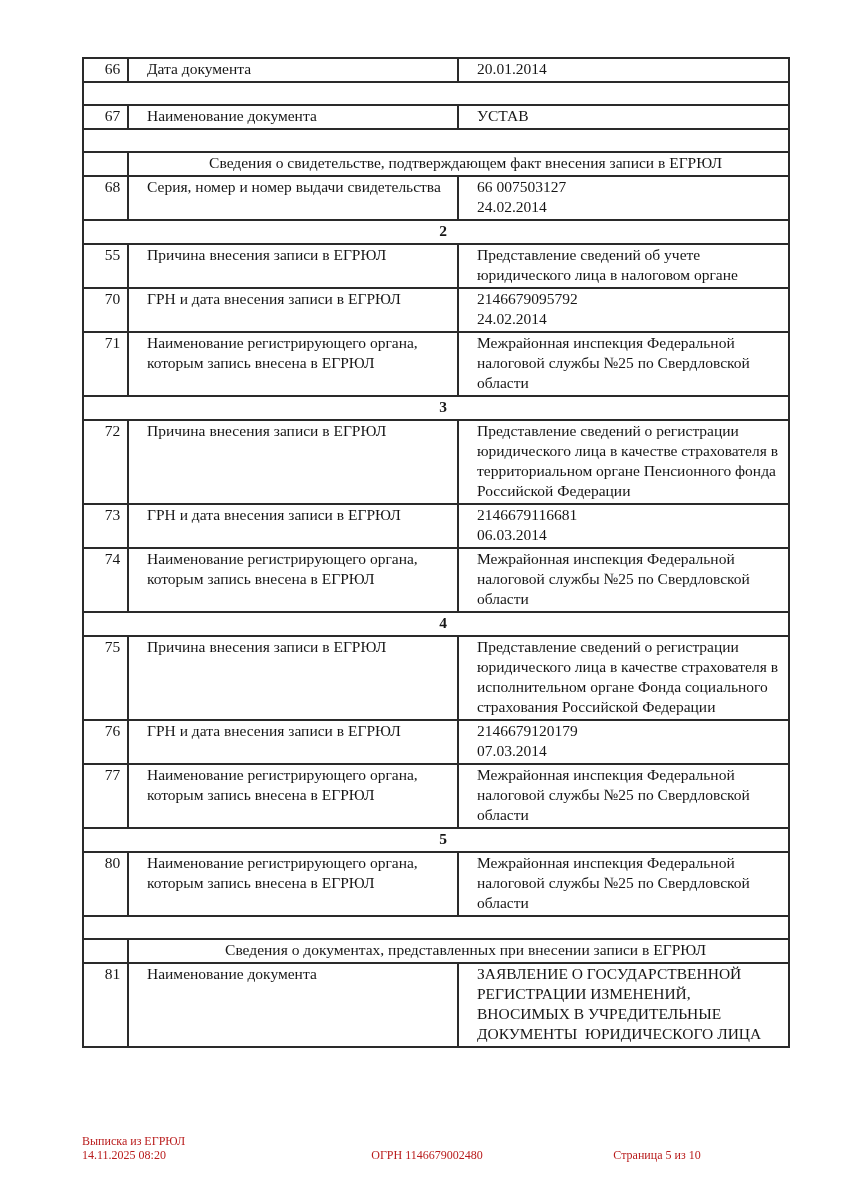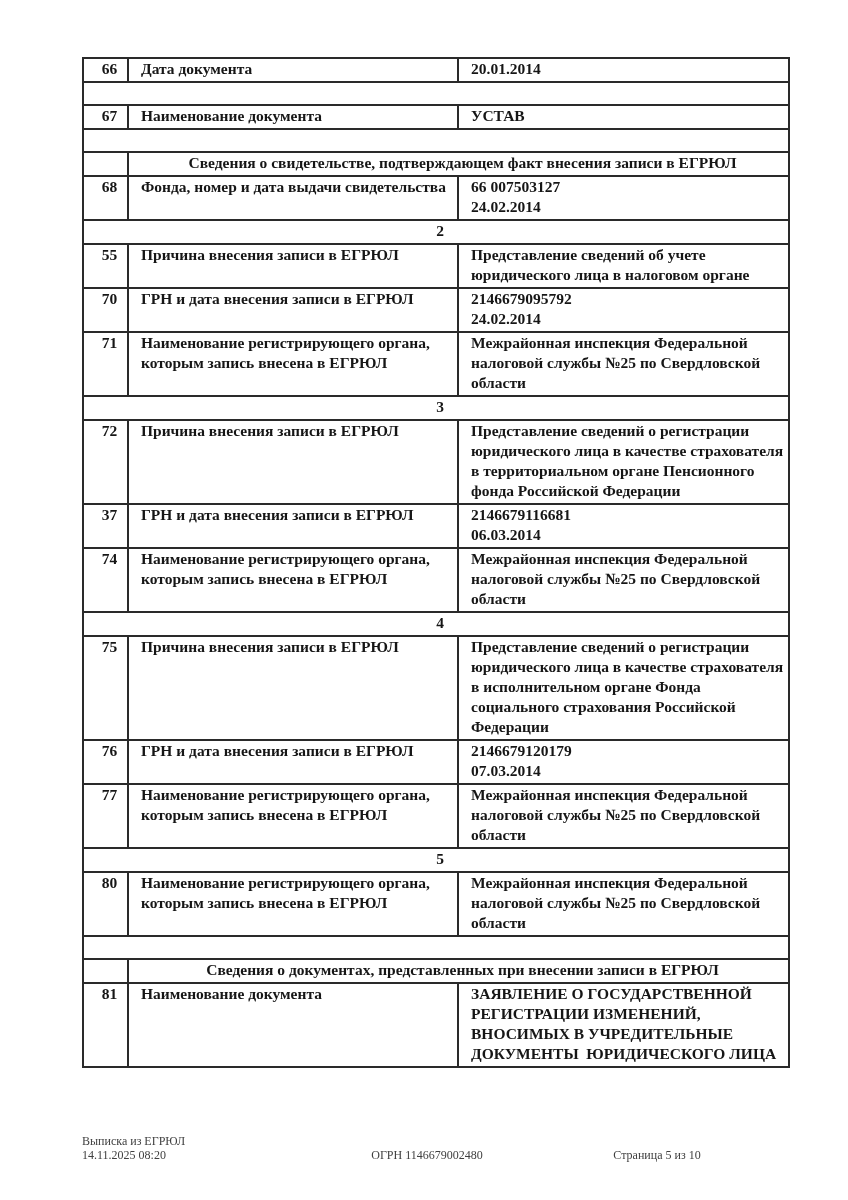--- a/index.html
+++ b/index.html
@@ -25,22 +25,21 @@
     table-layout: fixed;
     font-size: 15.5px;
     line-height: 20px;
   }
   table.egrul col.c-num   { width: 45px; }
   table.egrul col.c-label { width: 330px; }
   table.egrul col.c-value { width: 331px; }
   table.egrul td {
     border: 2px solid #2a2a2a;
     vertical-align: top;
-    padding: 0 4px 2px 12px;
-    font-weight: bold;
+    padding: 0 4px 2px 18px;
   }
   td.num {
     text-align: center;
     padding: 0 2px 2px 2px;
   }
   td.label { }
   td.value {
     white-space: pre-wrap;
   }
   td.spacer {
@@ -57,21 +56,21 @@
   .footer {
     position: absolute;
     left: 82px;
     top: 1134px;
     width: 690px;
     display: grid;
     grid-template-columns: 1fr 1fr 1fr;
     align-items: end;
     font-size: 12px;
     line-height: 14px;
-    color: #404040;
+    color: #b91c1c;
   }
   .footer .f-left   { text-align: left; }
   .footer .f-center { text-align: center; }
   .footer .f-right  { text-align: center; }
 </style>
 </head>
 <body>
 
 <div class="page">
 
@@ -97,21 +96,21 @@
         </tr>
         <tr>
           <td class="spacer" colspan="3"></td>
         </tr>
         <tr>
           <td class="num"></td>
           <td class="section-center" colspan="2">Сведения о свидетельстве, подтверждающем факт внесения записи в ЕГРЮЛ</td>
         </tr>
         <tr>
           <td class="num">68</td>
-          <td class="label">Фонда, номер и дата выдачи свидетельства</td>
+          <td class="label">Серия, номер и номер выдачи свидетельства</td>
           <td class="value">66 007503127
 24.02.2014</td>
         </tr>
         <tr>
           <td class="divider" colspan="3">2</td>
         </tr>
         <tr>
           <td class="num">55</td>
           <td class="label">Причина внесения записи в ЕГРЮЛ</td>
           <td class="value">Представление сведений об учете юридического лица в налоговом органе</td>
@@ -129,21 +128,21 @@
         </tr>
         <tr>
           <td class="divider" colspan="3">3</td>
         </tr>
         <tr>
           <td class="num">72</td>
           <td class="label">Причина внесения записи в ЕГРЮЛ</td>
           <td class="value">Представление сведений о регистрации юридического лица в качестве страхователя в территориальном органе Пенсионного фонда Российской Федерации</td>
         </tr>
         <tr>
-          <td class="num">37</td>
+          <td class="num">73</td>
           <td class="label">ГРН и дата внесения записи в ЕГРЮЛ</td>
           <td class="value">2146679116681
 06.03.2014</td>
         </tr>
         <tr>
           <td class="num">74</td>
           <td class="label">Наименование регистрирующего органа, которым запись внесена в ЕГРЮЛ</td>
           <td class="value">Межрайонная инспекция Федеральной налоговой службы №25 по Свердловской области</td>
         </tr>
         <tr>

